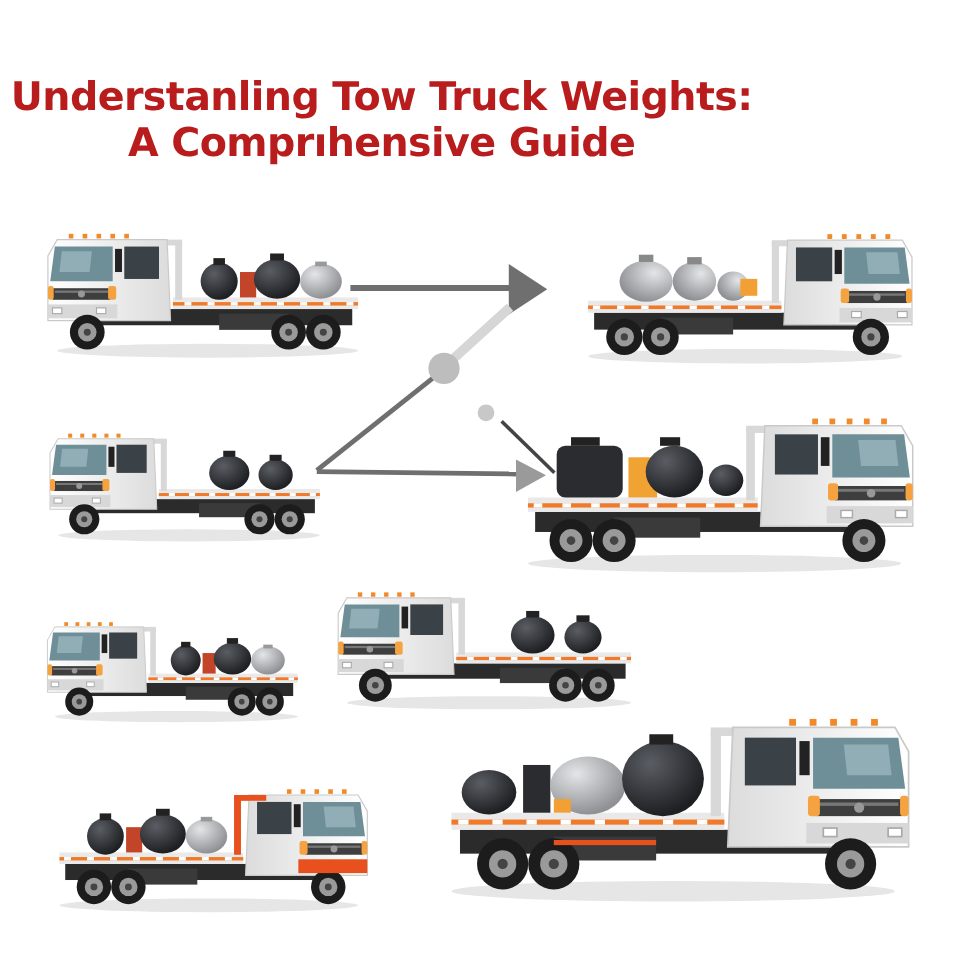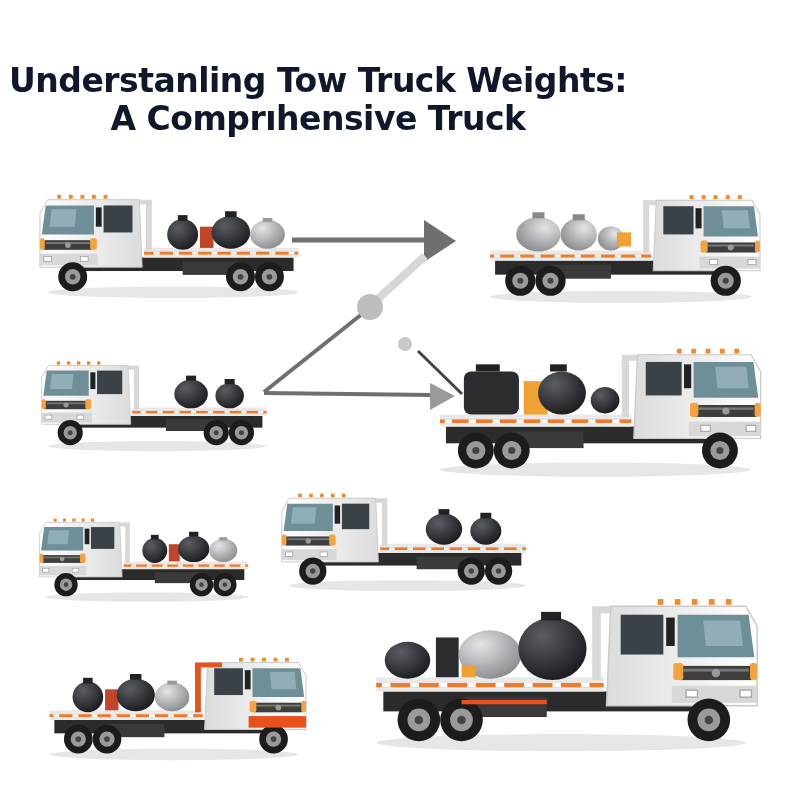--- a/index.html
+++ b/index.html
@@ -1,29 +1,29 @@
 <!DOCTYPE html>
 <html><head>
 <meta charset="utf-8">
 <style>
   html, body { margin:0; padding:0; }
   body { width:800px; height:800px; background:#ffffff; position:relative; overflow:hidden;
          font-family:"DejaVu Sans", "Liberation Sans", sans-serif; }
   .title { position:absolute; left:0; top:62px; width:636px; text-align:center;
-           font-weight:bold; color:#0f172a; font-size:33px; line-height:38px; letter-spacing:-0.5px; }
+           font-weight:bold; color:#b91c1c; font-size:33px; line-height:38px; letter-spacing:-0.5px; }
   .truck { position:absolute; }
   .truck svg { display:block; width:100%; height:100%; overflow:visible; }
   .connectors { position:absolute; left:0; top:0; width:800px; height:800px; pointer-events:none; }
 </style>
 </head>
 <body>
 
 <div class="title">
   <div>Understanling Tow Truck Weights:</div>
-  <div>A Comprıhensive Truck</div>
+  <div>A Comprıhensive Guide</div>
 </div>
 
 <svg width="0" height="0" style="position:absolute">
   <defs>
     <radialGradient id="gDark" cx="35%" cy="30%" r="70%">
       <stop offset="0" stop-color="#5a5d63"></stop>
         <stop offset="1" stop-color="#1d1f22"></stop>
     </radialGradient>
     <radialGradient id="gGrey" cx="35%" cy="30%" r="70%">
       <stop offset="0" stop-color="#e4e5e7"></stop>

